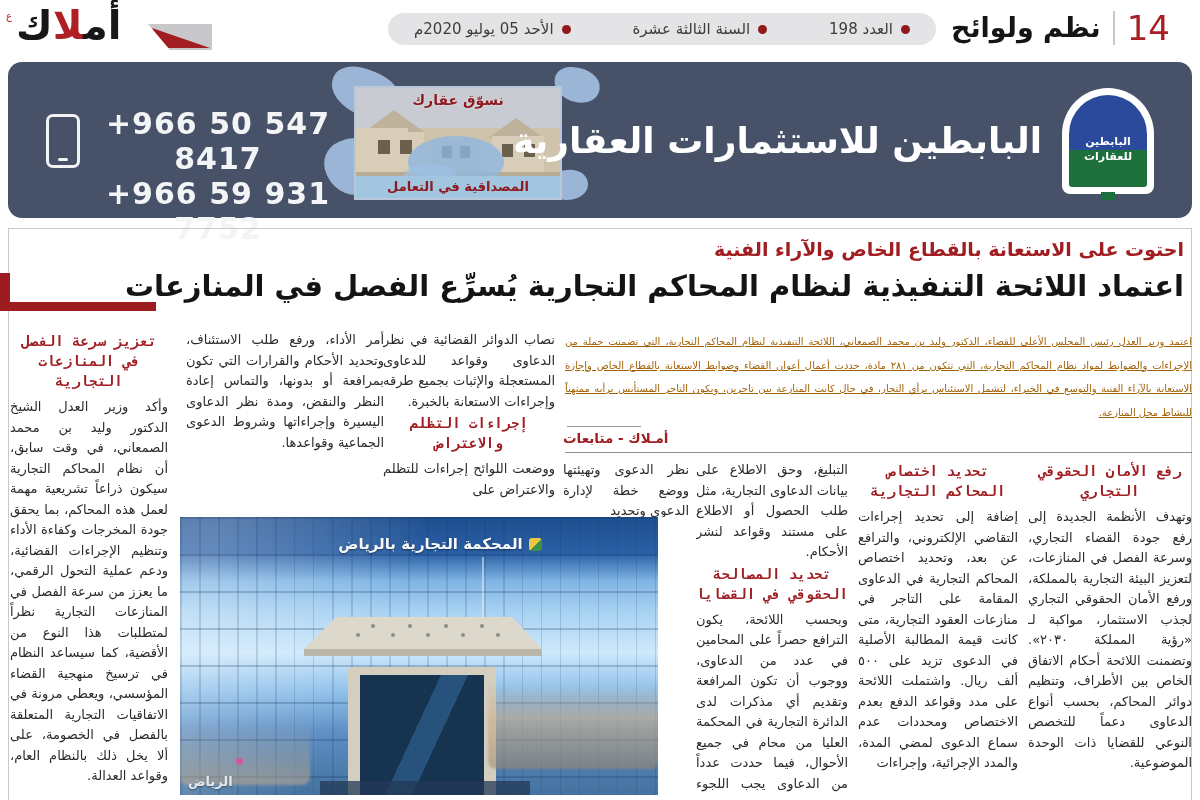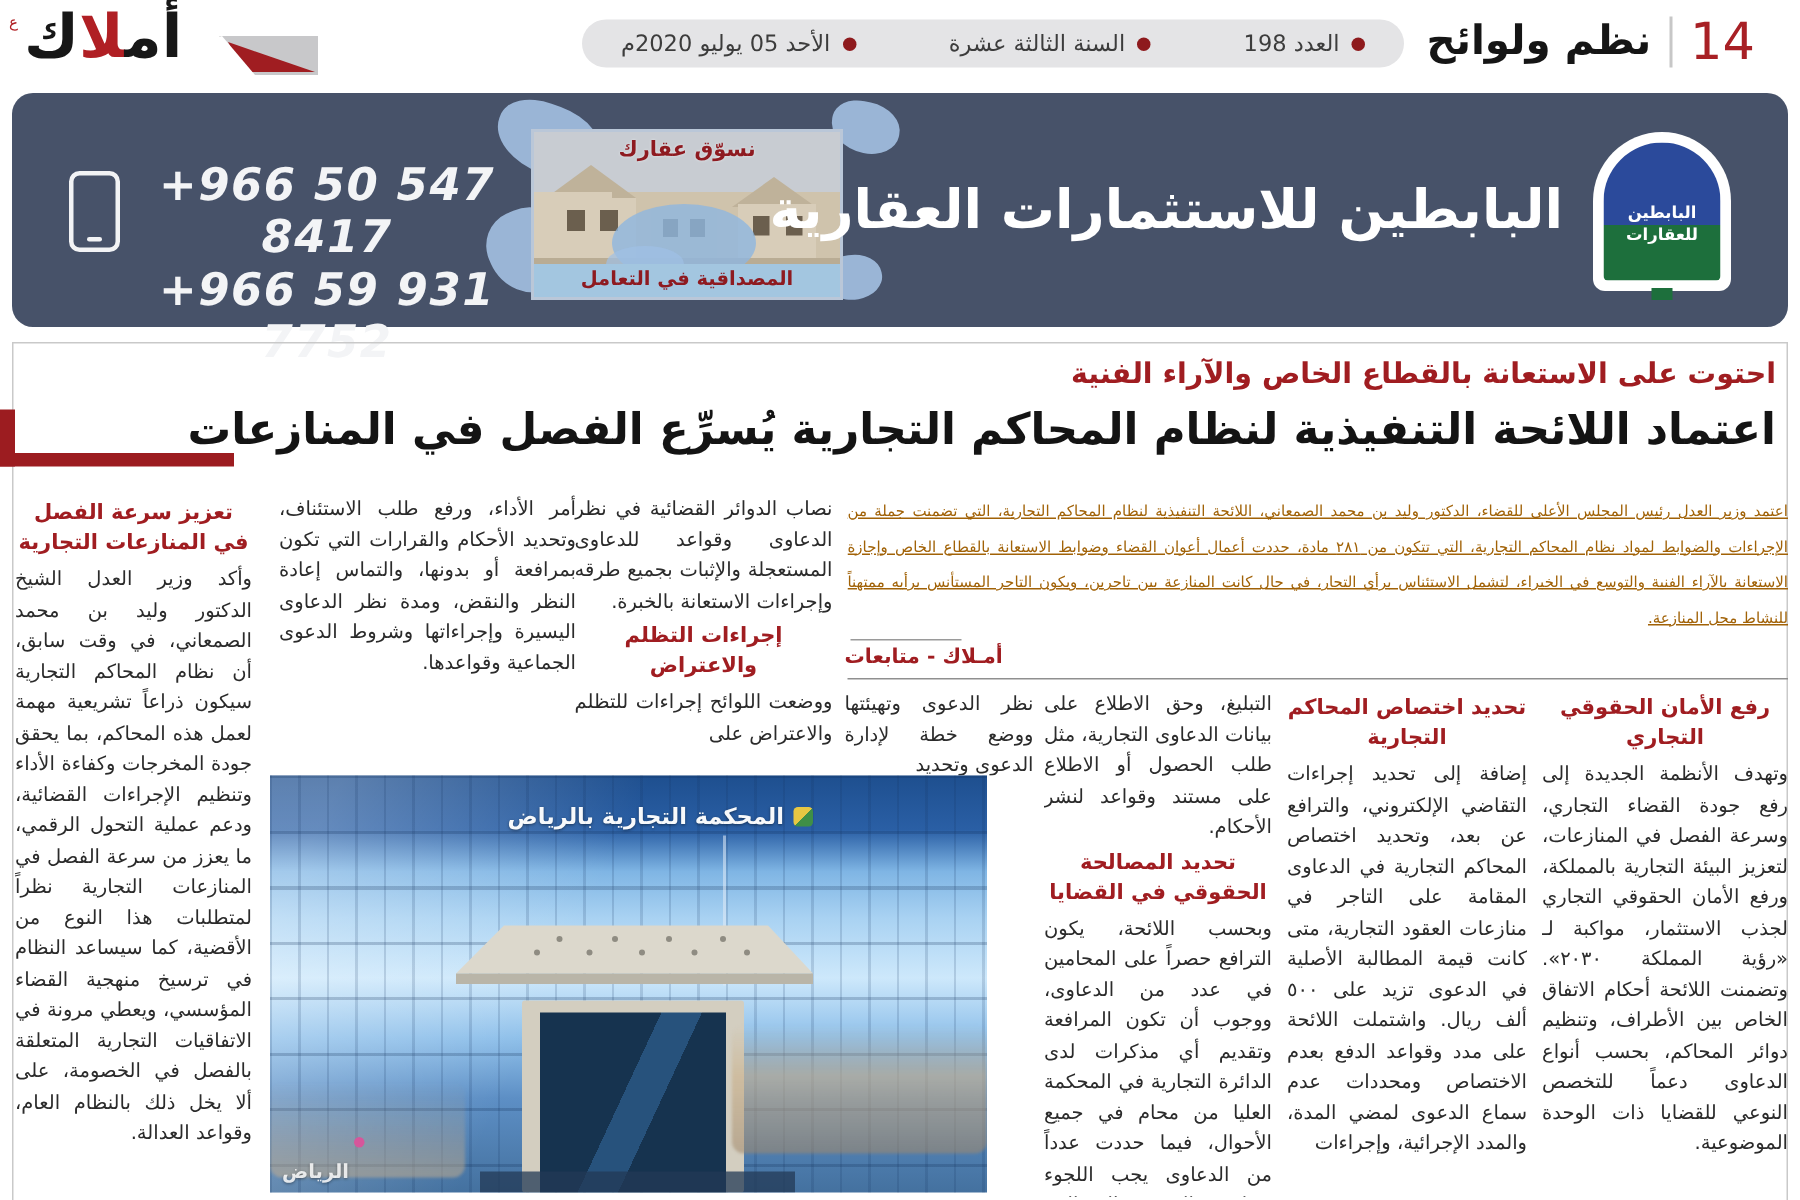--- a/index.html
+++ b/index.html
@@ -26,21 +26,21 @@
   #ribbon{position:absolute;left:140px;top:20px;}
   
   #ad-banner{
     position:absolute;left:8px;right:8px;top:62px;height:156px;background:#475269;border-radius:14px;
   }
   #phone-icon{
     position:absolute;left:38px;top:52px;width:34px;height:54px;border:3px solid #f2f3f5;border-radius:7px;
   }
   #phone-icon::after{content:"";position:absolute;left:50%;bottom:4px;width:10px;height:3px;background:#f2f3f5;transform:translateX(-50%);border-radius:2px;}
   #phones{position:absolute;left:80px;top:44px;width:260px;text-align:center;direction:ltr;
-          color:#f3f4f6;font-weight:bold;font-size:30px;line-height:35px;letter-spacing:1px;font-style:italic;}
+          color:#f3f4f6;font-weight:bold;font-size:30px;line-height:35px;letter-spacing:1px;}
   .splash{position:absolute;background:#a3c0e2;opacity:.9;border-radius:45% 55% 50% 60%;}
   #promo-photo{
     position:absolute;left:346px;top:24px;width:208px;height:114px;border:2px solid #bac7d8;
     background:linear-gradient(180deg,#b6bfc9 0,#cfd6dc 38%,#d8cdb9 39%,#cec2ab 100%);overflow:hidden;
   }
   #promo-top-caption{position:absolute;left:0;right:0;top:4px;text-align:center;color:#8e1a20;font-weight:bold;font-size:14px;text-shadow:0 0 2px rgba(255,255,255,.6);}
   #promo-bottom-caption{position:absolute;left:0;right:0;bottom:0;height:22px;background:#a3c6e0;
      text-align:center;color:#8e1a20;font-weight:bold;font-size:13px;line-height:22px;}
   #company-name{
     position:absolute;right:150px;top:58px;width:480px;text-align:center;color:#ffffff;
@@ -58,21 +58,21 @@
   #red-corner-h{position:absolute;left:0;top:302px;width:156px;height:9px;background:#9c1c20;}
   #kicker{position:absolute;right:16px;top:238px;color:#a01d21;font-weight:bold;font-size:19px;}
   #headline{position:absolute;right:16px;top:266px;left:200px;text-align:right;color:#141414;font-weight:bold;font-size:29px;line-height:40px;white-space:nowrap;}
   #lead{position:absolute;left:565px;width:627px;top:330px;height:120px;overflow:hidden;
         font-size:10px;line-height:23.5px;text-align:justify;color:#a16207;text-decoration:underline;}
   #byline-rule{position:absolute;left:567px;top:426px;width:74px;height:1px;background:#9a9a9a;}
   #byline{position:absolute;left:563px;top:430px;color:#a01d21;font-weight:bold;font-size:13.5px;white-space:nowrap;}
   #lead-divider{position:absolute;left:565px;width:627px;top:452px;height:1px;background:#8f8f8f;}
   
   .col{position:absolute;overflow:hidden;font-size:13px;line-height:20.5px;text-align:justify;color:#2b2b2b;}
-  .colhead{color:#a01d21;font-weight:bold;text-align:center;font-size:14px;line-height:20px;margin:2px 0 5px;}
+  .colhead{color:#a01d21;font-weight:bold;text-align:center;font-size:14px;line-height:20px;margin:2px 0 5px;font-family:Liberation Mono, monospace;}
   #col-legal-safety{left:1028px;top:460px;width:164px;height:338px;}
   #col-jurisdiction{left:858px;top:460px;width:160px;height:338px;}
   #col-mediation{left:696px;top:460px;width:152px;height:338px;}
   #col-case-plan{left:563px;top:460px;width:126px;height:57px;}
   #col-objection{left:383px;top:330px;width:172px;height:190px;}
   #col-payment-order{left:176px;top:330px;width:198px;height:190px;margin-left:10px;}
   #col-closing{left:10px;top:330px;width:158px;height:466px;}
   
   #court-photo{
     position:absolute;left:180px;top:517px;width:478px;height:278px;overflow:hidden;

